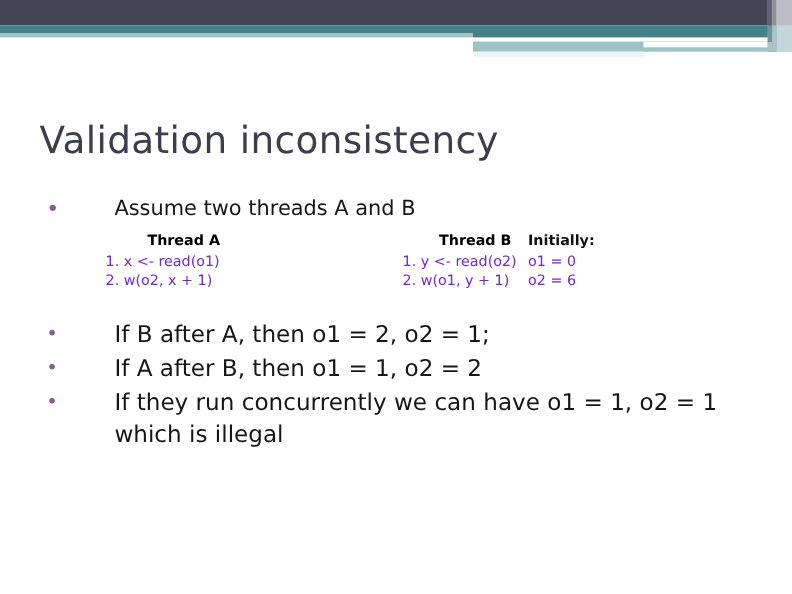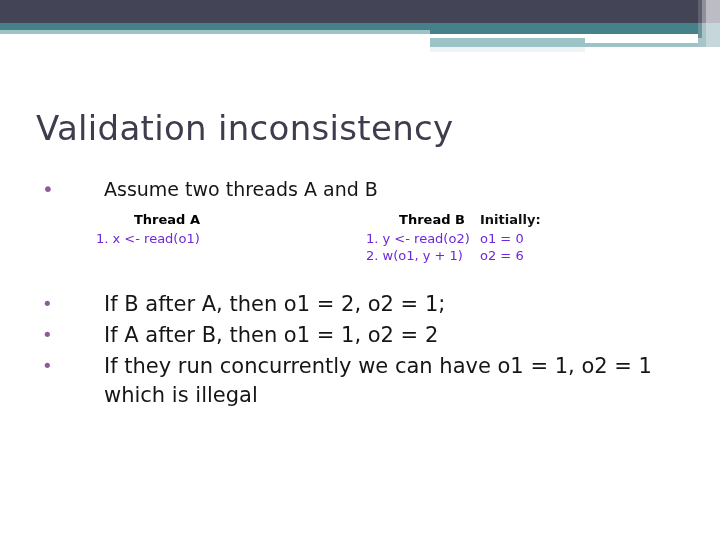--- a/index.html
+++ b/index.html
@@ -161,20 +161,21 @@
   <div class="bullet-row" id="bullet-assume">
     <span class="bullet-mark">•</span>
     <span class="bullet-text">Assume two threads A and B</span>
   </div>
 
   <div id="thread-table">
 
     <div class="thread-col" id="thread-col-a">
       <div class="thread-title">Thread A</div>
       <div class="thread-step">1. x &lt;- read(o1)</div>
+      <div class="thread-step">2. w(o2, x + 1)</div>
     </div>
 
     <div class="thread-col" id="thread-col-b">
       <div class="thread-title">Thread B</div>
       <div class="thread-step">1. y &lt;- read(o2)</div>
       <div class="thread-step">2. w(o1, y + 1)</div>
     </div>
 
     <div class="thread-col" id="thread-col-init">
       <div class="thread-title">Initially:</div>

